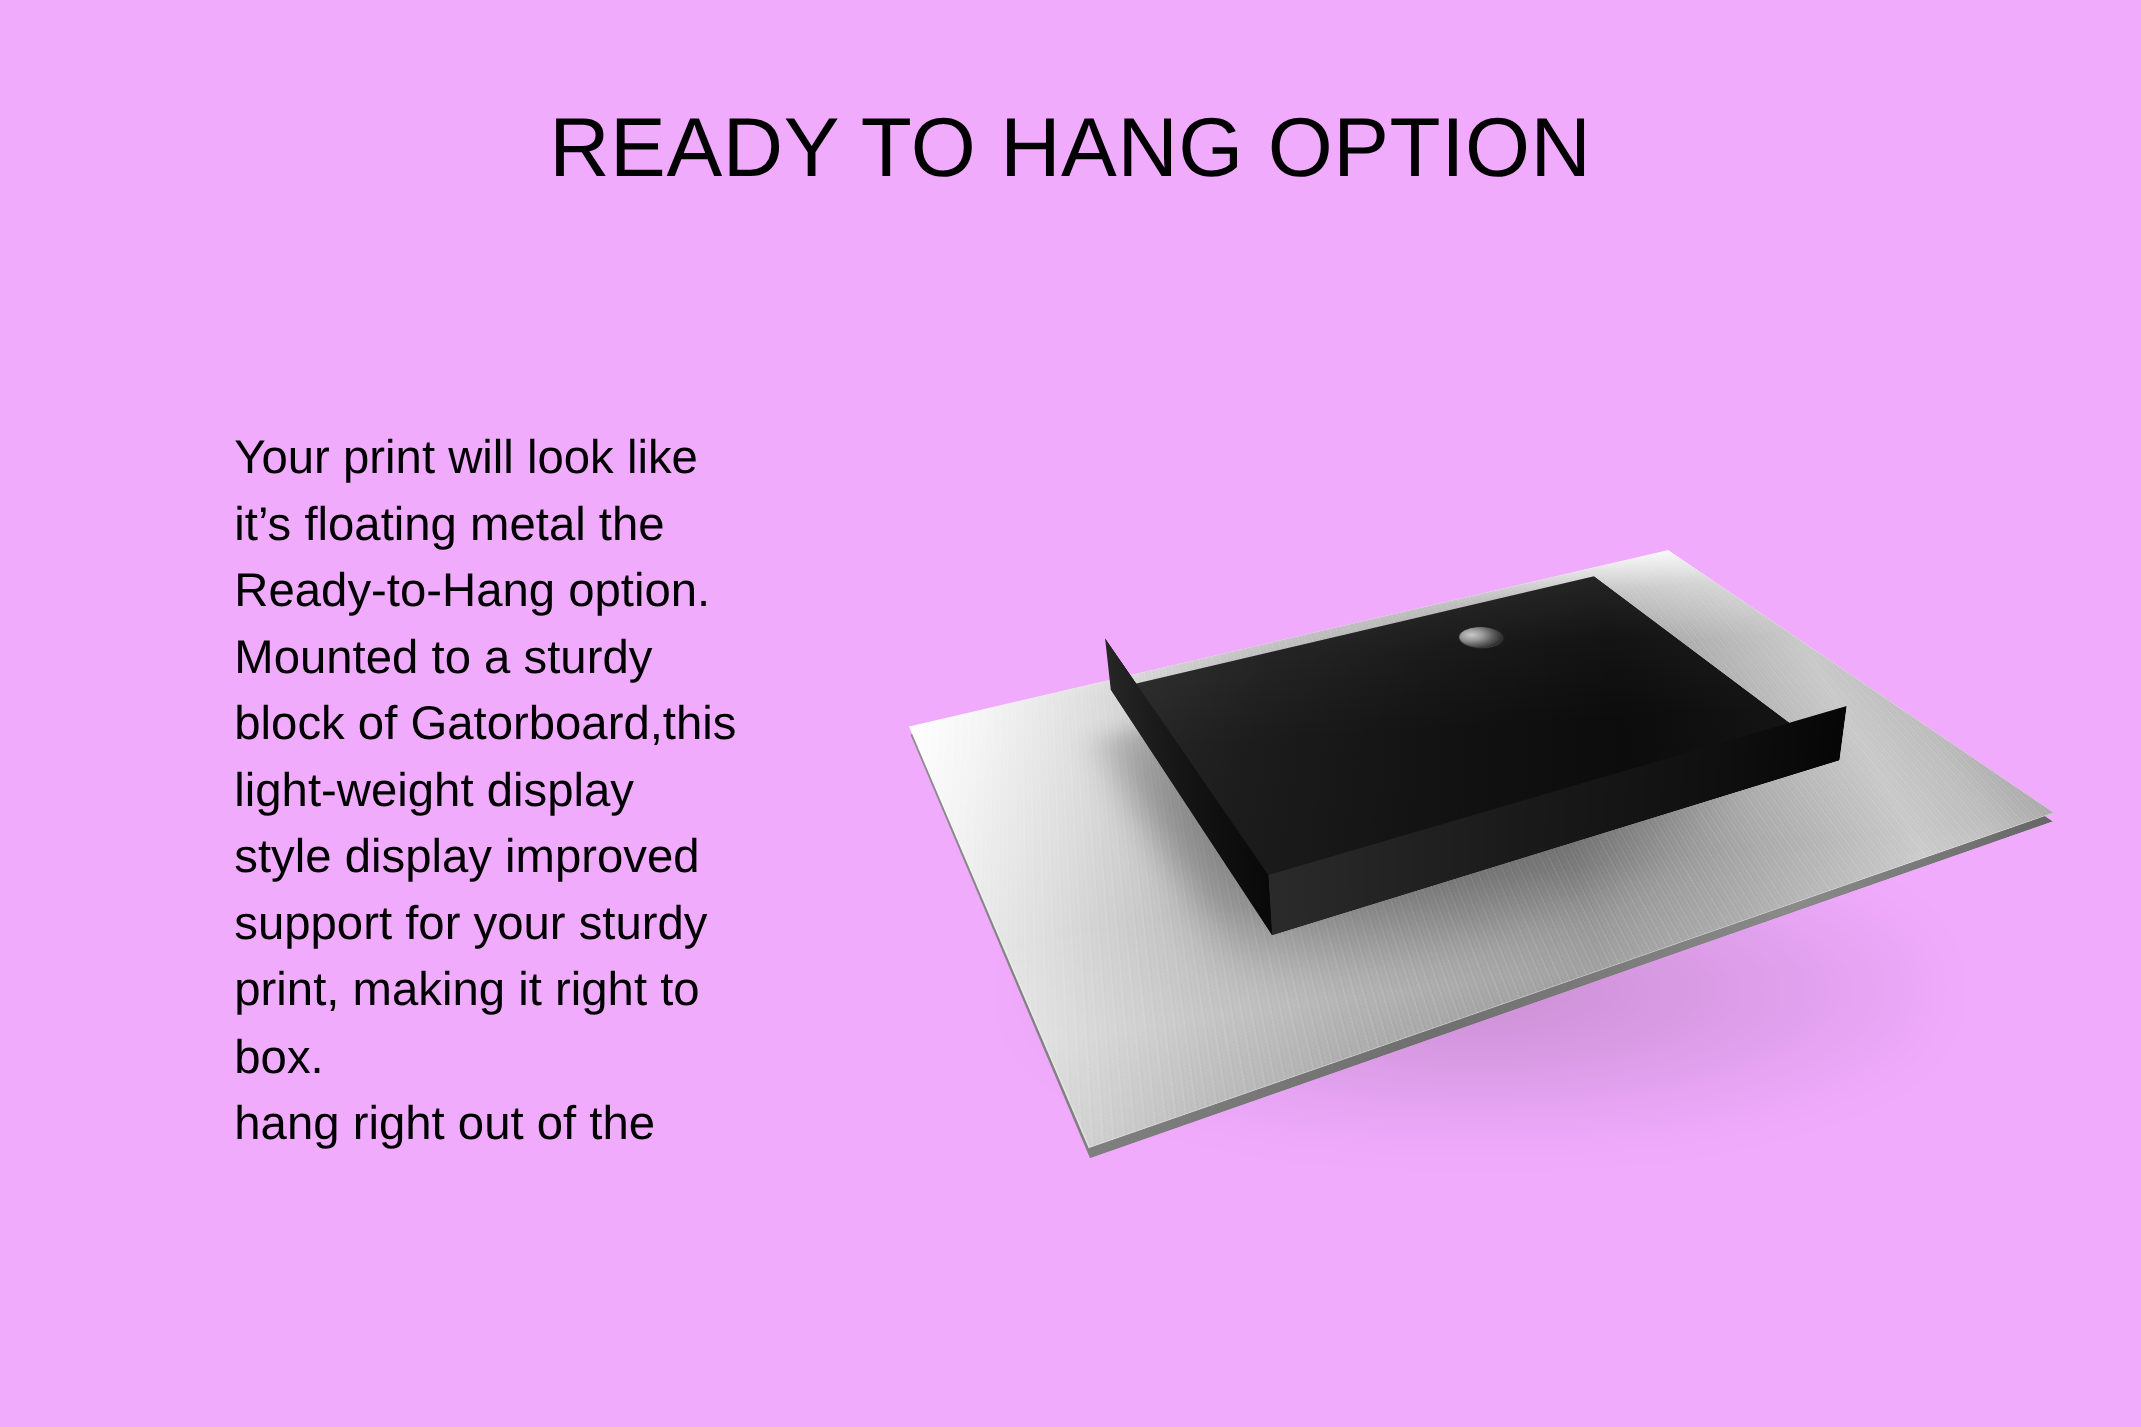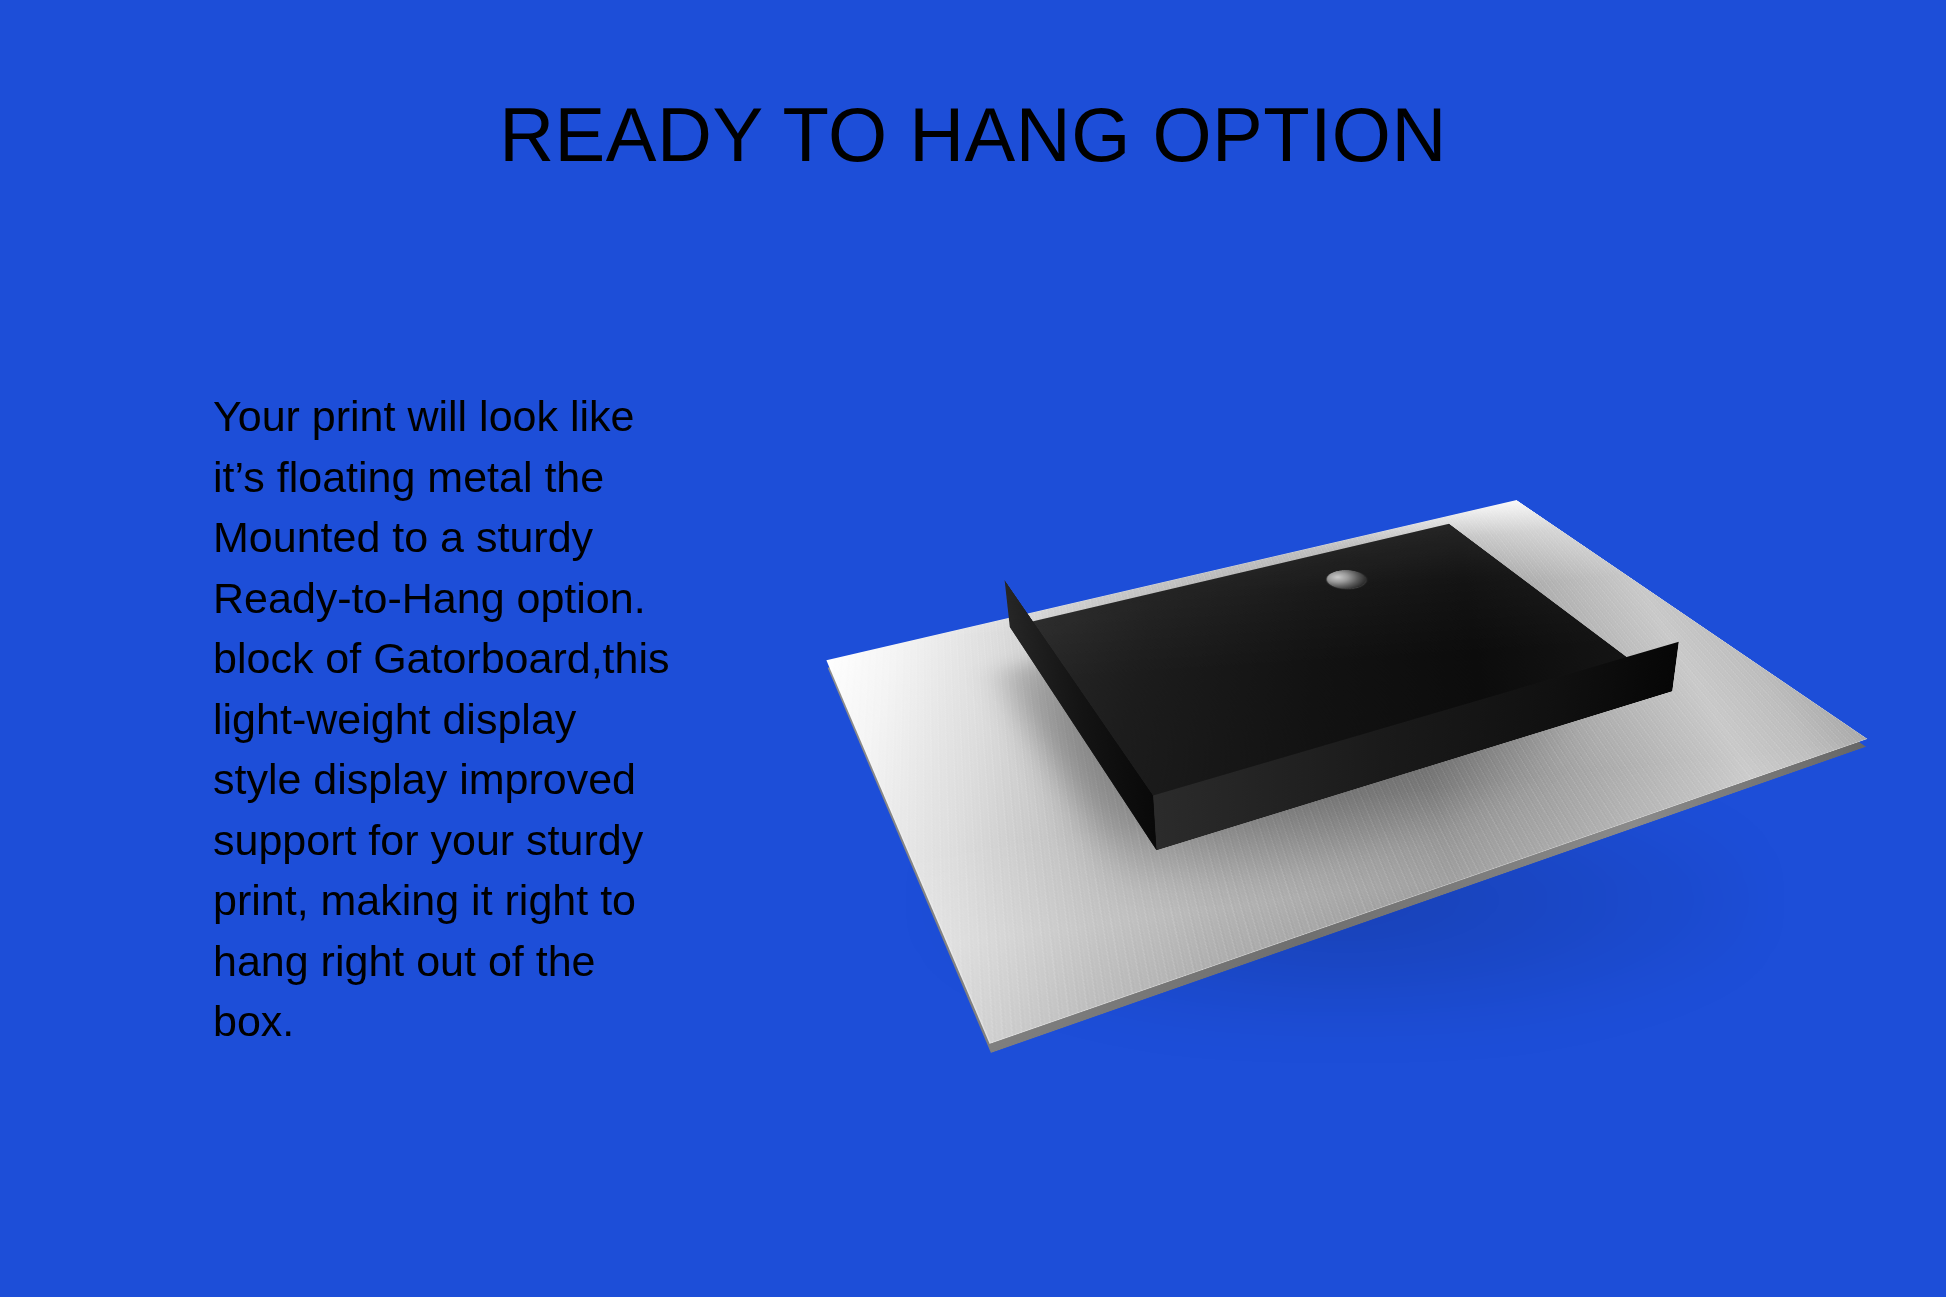--- a/index.html
+++ b/index.html
@@ -15,21 +15,21 @@
     font-family: "Liberation Sans", sans-serif;
     color: #000000;
   }
 
   
   .slide {
     position: absolute;
     left: 0; top: 0;
     width: 1946px;
     height: 1297px;
-    background: #1d4ed8;
+    background: #f0abfc;
   }
 
   
   .slide-title {
     position: absolute;
     left: 0;
     top: 92px;
     width: 1946px;
     text-align: center;
     font-size: 76px;
@@ -248,29 +248,29 @@
 </head>
 <body>
 
 <div class="slide">
 
   <div class="slide-title">READY TO HANG OPTION</div>
 
   <div class="body-copy">
     <span class="line">Your print will look like</span>
     <span class="line">it’s floating metal the</span>
+    <span class="line">Ready-to-Hang option.</span>
     <span class="line">Mounted to a sturdy</span>
-    <span class="line">Ready-to-Hang option.</span>
     <span class="line">block of Gatorboard,this</span>
     <span class="line">light-weight display</span>
     <span class="line">style display improved</span>
     <span class="line">support for your sturdy</span>
     <span class="line">print, making it right to</span>
+    <span class="line">box.</span>
     <span class="line">hang right out of the</span>
-    <span class="line">box.</span>
   </div>
 
   <div class="product-figure">
     <div class="ground-shadow"></div>
     <div class="stage">
       <div class="assembly">
 
         <div class="alu-edge"></div>
 
         <div class="alu-plate">

